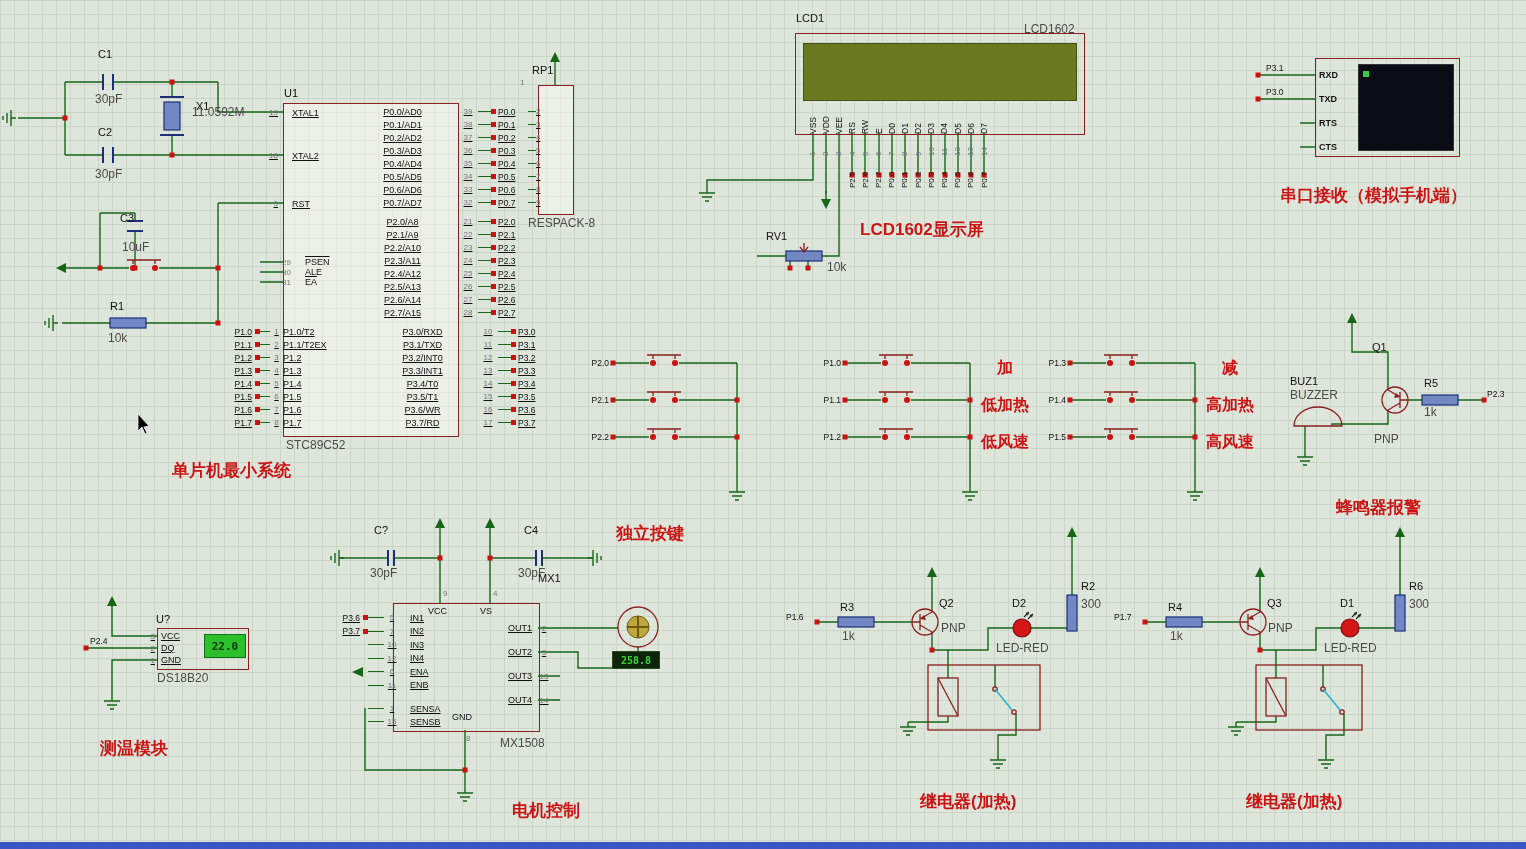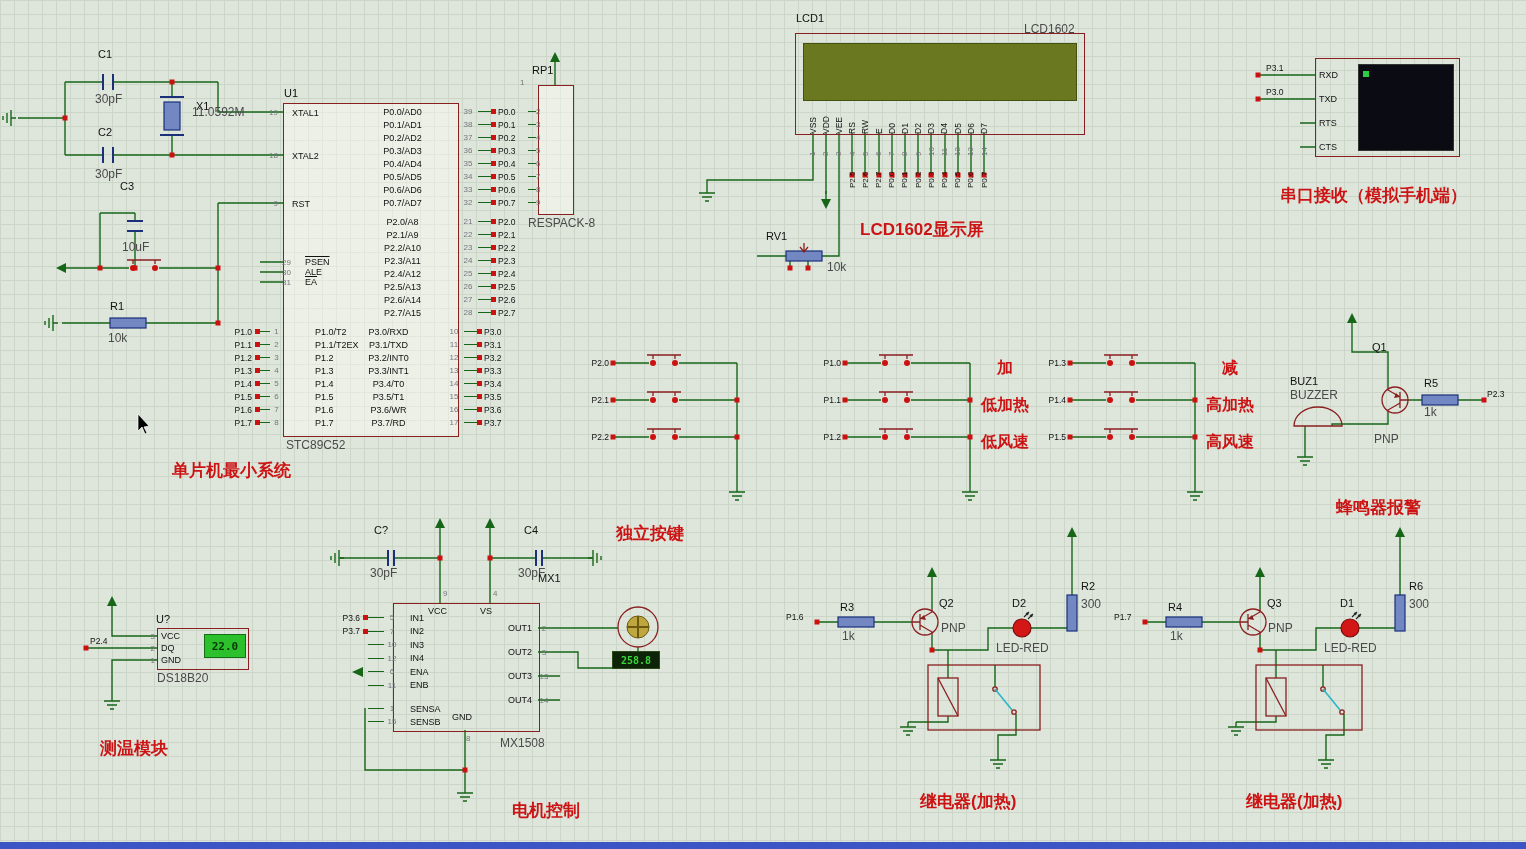--- a/index.html
+++ b/index.html
@@ -15,51 +15,51 @@
   .abs{position:absolute;white-space:nowrap;}
   .ref{font-size:11px;color:#111;}
   .val{font-size:12px;color:#4a4a4a;}
   .pnum{font-size:8px;color:#75757d;}
   .net{font-size:8.5px;color:#111;}
   .caption{font-weight:bold;font-size:17px;color:#cc1414;}
   .box{position:absolute;border:1.5px solid #8a1f1f;}
   .mcu-box{background:rgba(252,252,244,0.45);}
   .rp1-box{background:rgba(252,252,244,0.45);}
   .col{display:flex;flex-direction:column;}
-  .prow{display:flex;align-items:center;height:13px;font-size:9px;color:#111;}
+  .prow{display:flex;align-items:center;height:13px;font-size:9px;color:#111;text-decoration:underline;}
   .crow{display:flex;align-items:center;height:10px;font-size:9px;color:#111;}
   .mrow{height:13.5px;}
   .srow2{height:13px;}
   .orow{height:24px;}
   .pname{font-size:9px;color:#111;}
   .pr{width:105px;text-align:center;padding-right:3px;}
   .nc{width:20px;text-align:center;}
   .netc{width:30px;padding-left:2px;}
   .c2{width:12px;text-align:left;}
   .nr{width:26px;text-align:right;padding-right:3px;}
   .c3{width:13px;text-align:center;}
-  .pl{padding-left:8px;margin-left:24px;}
+  .pl{}
   .cnum{width:28px;text-align:right;padding-right:6px;}
   .cname{margin-left:8px;}
   .wseg{border-top:1.4px solid #176617;height:0;flex:none;}
   .w8{width:8px}.w10{width:10px}.w13{width:13px}.w16{width:16px}
   .dot{width:5px;height:5px;background:#cc1111;flex:none;}
   .net:empty + .dot{visibility:hidden;}
   .ctrl > div:nth-of-type(1) .pname,.ctrl > div:nth-of-type(3) .pname{text-decoration:overline;}
   .mnet{width:30px;text-align:right;padding-right:3px;}
   .mnum{width:16px;text-align:center;}
   .mname{padding-left:10px;}
   .oname{width:60px;text-align:right;padding-right:4px;}
   .onum{width:16px;text-align:center;}
   .lcdrow{display:flex;}
   .lcdcol{width:13.2px;display:flex;flex-direction:column;align-items:center;}
   .vt{writing-mode:vertical-rl;transform:rotate(180deg);font-size:8.5px;color:#111;height:34px;}
   .vtn{writing-mode:vertical-rl;transform:rotate(180deg);font-size:8px;color:#75757d;height:20px;margin-top:2px;}
   .vte{writing-mode:vertical-rl;transform:rotate(180deg);font-size:8px;color:#111;height:30px;margin-top:2px;}
-  .srow{display:flex;align-items:center;height:24px;font-size:9px;color:#111;}
+  .srow{display:flex;align-items:center;height:24px;font-size:9px;color:#111;font-weight:bold;}
   .snrow{display:flex;align-items:flex-start;height:24px;font-size:9px;color:#111;}
   .krow{display:flex;align-items:center;justify-content:flex-end;height:37px;font-size:9.5px;color:#111;}
   .klabel{display:flex;align-items:center;justify-content:center;height:37px;font-weight:bold;font-size:16px;color:#cc1414;}
   .seg{position:absolute;display:flex;align-items:center;justify-content:center;
        font-family:"DejaVu Sans Mono",monospace;font-weight:bold;}
   .temp-seg{background:#2cc12c;border:1px solid #157015;color:#073807;font-size:11px;}
   .motor-seg{background:#0d2408;border:1px solid #2a4a1a;color:#39d639;font-size:10px;}
   .lcd-screen{background:#6a7920;border:1px solid #454f12;}
   .term-screen{background:#0b0b14;border:1px solid #333;}
   .term-dot{background:#2ecc40;}
@@ -509,21 +509,21 @@
       </div>
       <div class="prow">
         <span class="pname pr">P2.7/A15</span>
         <span class="pnum nc">28</span>
         <span class="wseg w13"></span>
         <span class="dot"></span>
         <span class="net netc">P2.7</span>
       </div>
     </div>
 
-<div class="abs col" style="left:336px;top:325px">
+<div class="abs col" style="left:370px;top:325px">
 
 <div class="prow">
         <span class="pname pr">P3.0/RXD</span>
         <span class="pnum nc">10</span>
         <span class="wseg w13"></span>
         <span class="dot"></span>
         <span class="net netc">P3.0</span>
       </div>
       <div class="prow">
         <span class="pname pr">P3.1/TXD</span>
@@ -575,21 +575,21 @@
         <span class="net netc">P3.7</span>
       </div>
     </div>
 
 <div class="abs ref" style="left:98px;top:48px">C1</div>
 <div class="abs val" style="left:95px;top:92px">30pF</div>
 <div class="abs ref" style="left:98px;top:126px">C2</div>
 <div class="abs val" style="left:95px;top:167px">30pF</div>
 <div class="abs ref" style="left:196px;top:100px">X1</div>
 <div class="abs val" style="left:192px;top:105px">11.0592M</div>
-<div class="abs ref" style="left:120px;top:180px">C3</div>
+<div class="abs ref" style="left:120px;top:212px">C3</div>
 <div class="abs val" style="left:122px;top:240px">10uF</div>
 <div class="abs ref" style="left:110px;top:300px">R1</div>
 <div class="abs val" style="left:108px;top:331px">10k</div>
 
 <div class="abs ref" style="left:532px;top:64px">RP1</div>
 <div class="abs val" style="left:528px;top:216px">RESPACK-8</div>
 <div class="abs pnum" style="left:520px;top:78px">1</div>
 
 <div class="abs ref" style="left:796px;top:12px">LCD1</div>
 <div class="abs val" style="left:1024px;top:22px">LCD1602</div>

